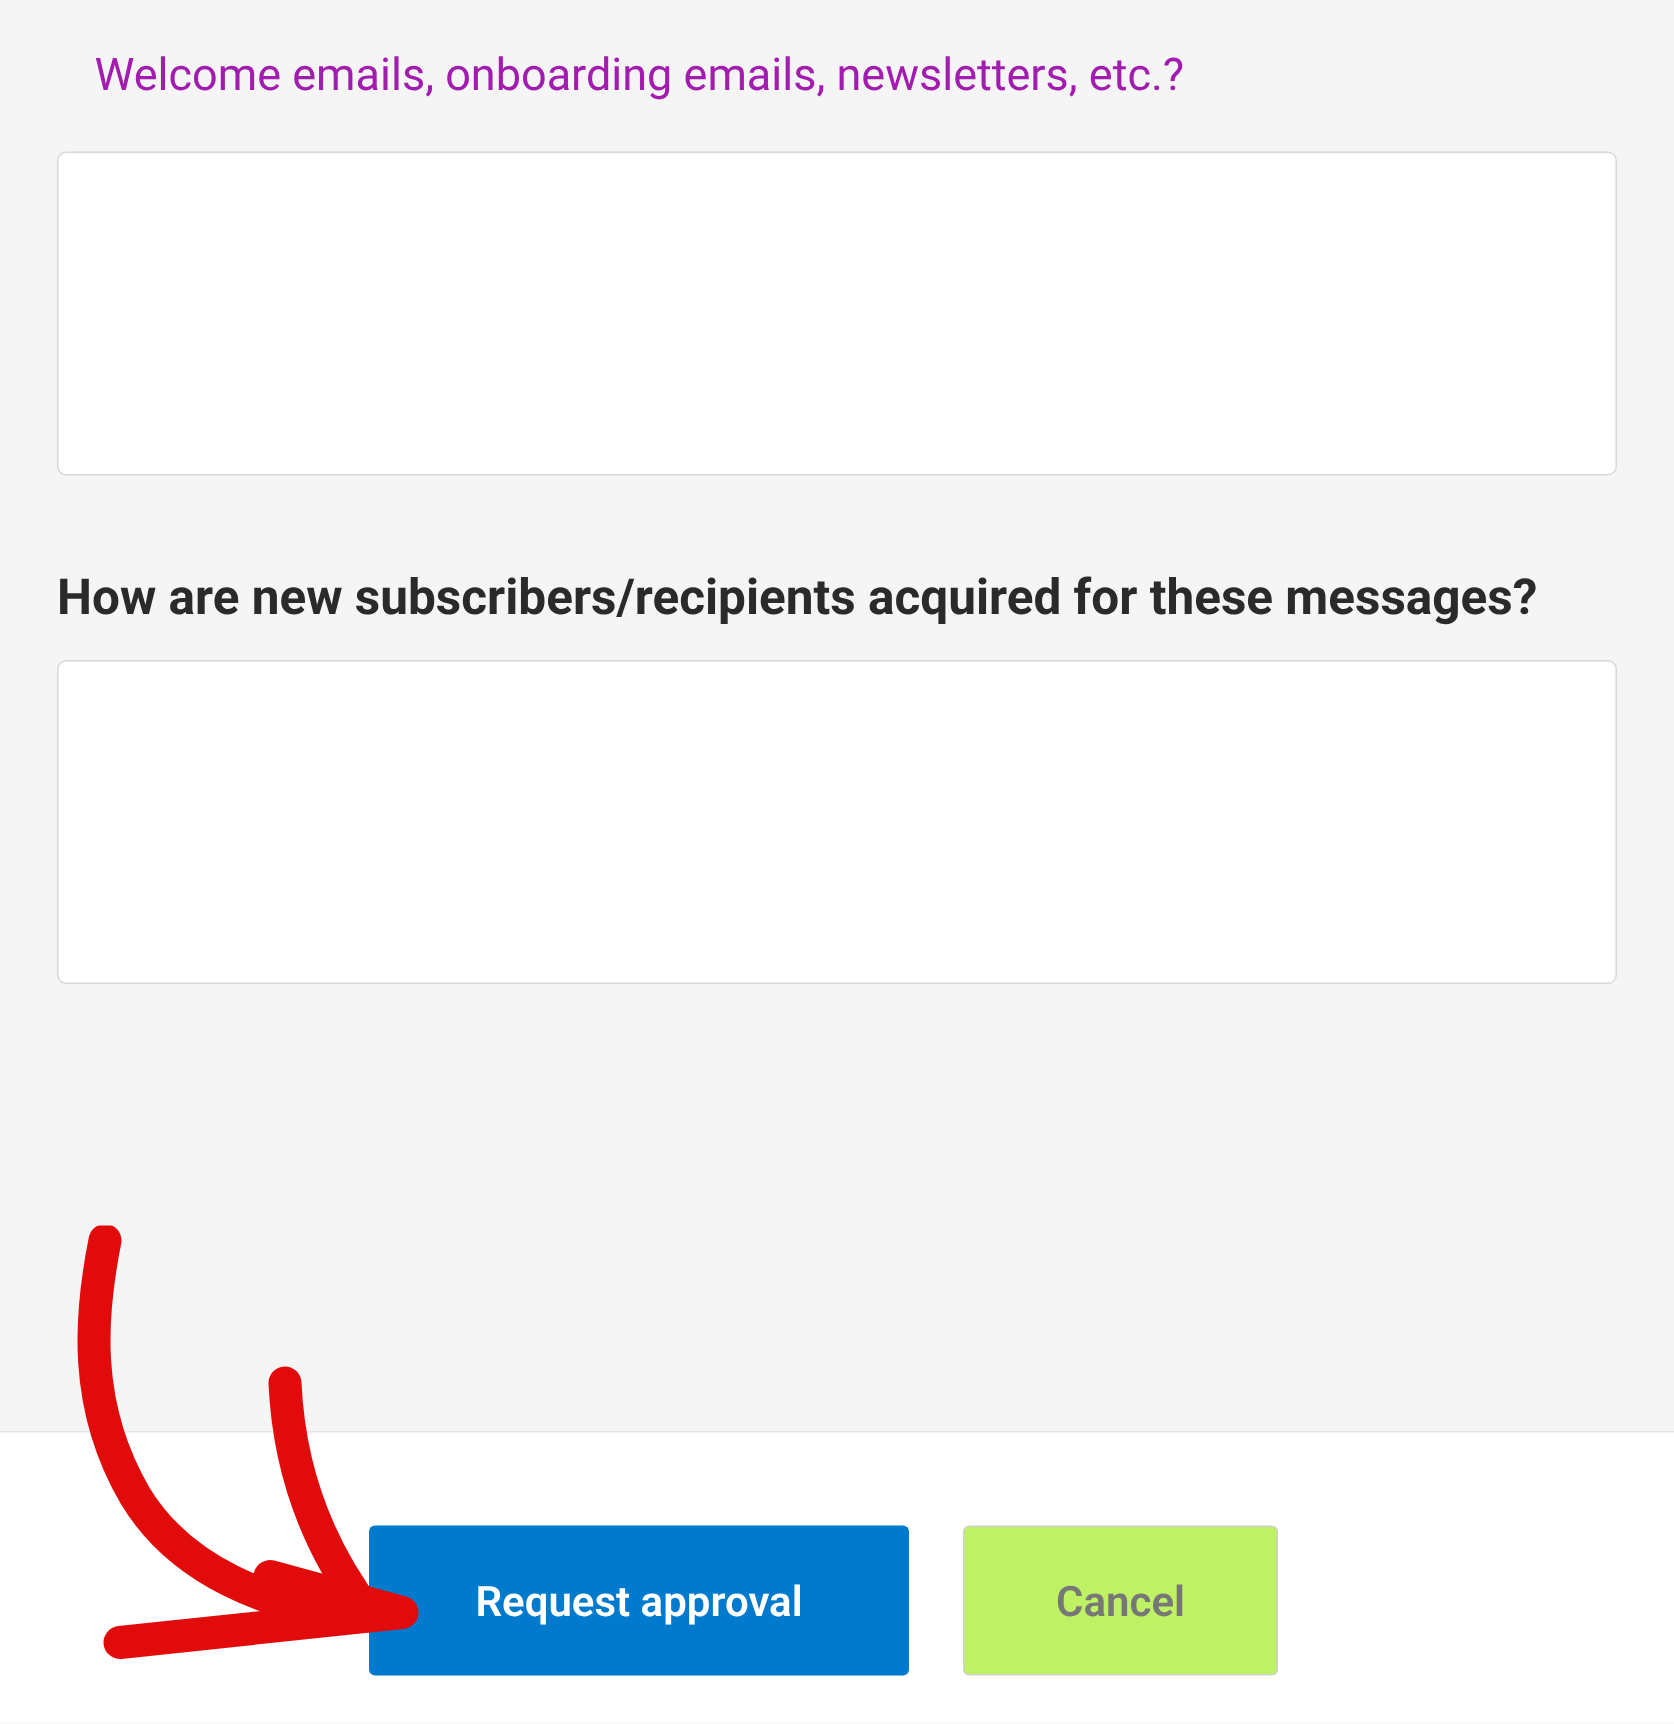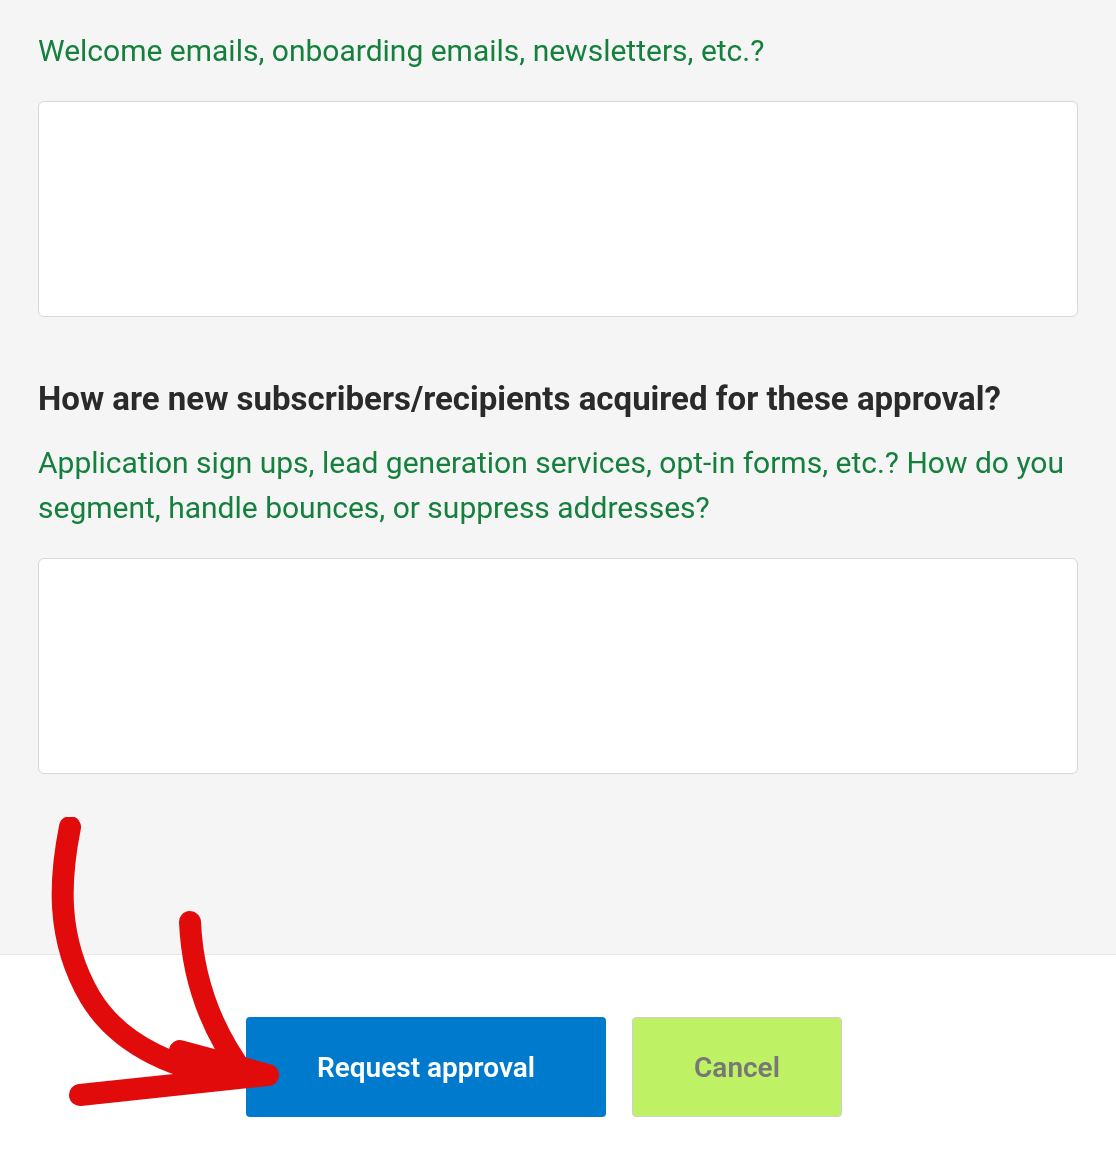--- a/index.html
+++ b/index.html
@@ -23,23 +23,24 @@
     }
     .question-label {
       font-size: 33px;
       font-weight: 700;
       color: #2a2a2a;
       line-height: 1.35;
       margin-bottom: 18px;
     }
     .question-hint {
       font-size: 30px;
-      color: #15803d;
+      color: #a21caf;
       line-height: 1.5;
       margin-bottom: 28px;
+      margin-left: 25px;
     }
     .textarea-field {
       width: 100%;
       height: 216px;
       background: #ffffff;
       border: 1px solid #d8d8d8;
       border-radius: 6px;
       resize: none;
       font-family: inherit;
       font-size: 24px;
@@ -48,21 +49,21 @@
     }
     .footer-bar {
       position: absolute;
       left: 0;
       right: 0;
       bottom: 0;
       background: #ffffff;
       border-top: 1px solid #e6e6e6;
       padding: 62px 38px 32px 38px;
       display: flex;
-      gap: 26px;
+      gap: 36px;
       align-items: center;
       padding-left: 246px;
     }
     .btn {
       font-family: inherit;
       font-size: 28px;
       font-weight: 600;
       border-radius: 4px;
       cursor: pointer;
       height: 100px;
@@ -96,22 +97,21 @@
 </head>
 <body>
 
 <div class="form-area">
   <div class="question-block">
     <p class="question-hint">Welcome emails, onboarding emails, newsletters, etc.?</p>
     <textarea class="textarea-field" value="" style=""></textarea>
   </div>
 
   <div class="question-block">
-    <h2 class="question-label">How are new subscribers/recipients acquired for these approval?</h2>
-    <p class="question-hint">Application sign ups, lead generation services, opt-in forms, etc.? How do you segment, handle bounces, or suppress addresses?</p>
+    <h2 class="question-label">How are new subscribers/recipients acquired for these messages?</h2>
     <textarea class="textarea-field" value="" style=""></textarea>
   </div>
 </div>
 
 <div class="footer-bar">
   <button class="btn btn-primary">Request approval</button>
   <button class="btn btn-secondary">Cancel</button>
 </div>
 
 <svg class="annotation-arrow" viewBox="0 0 260 300">

